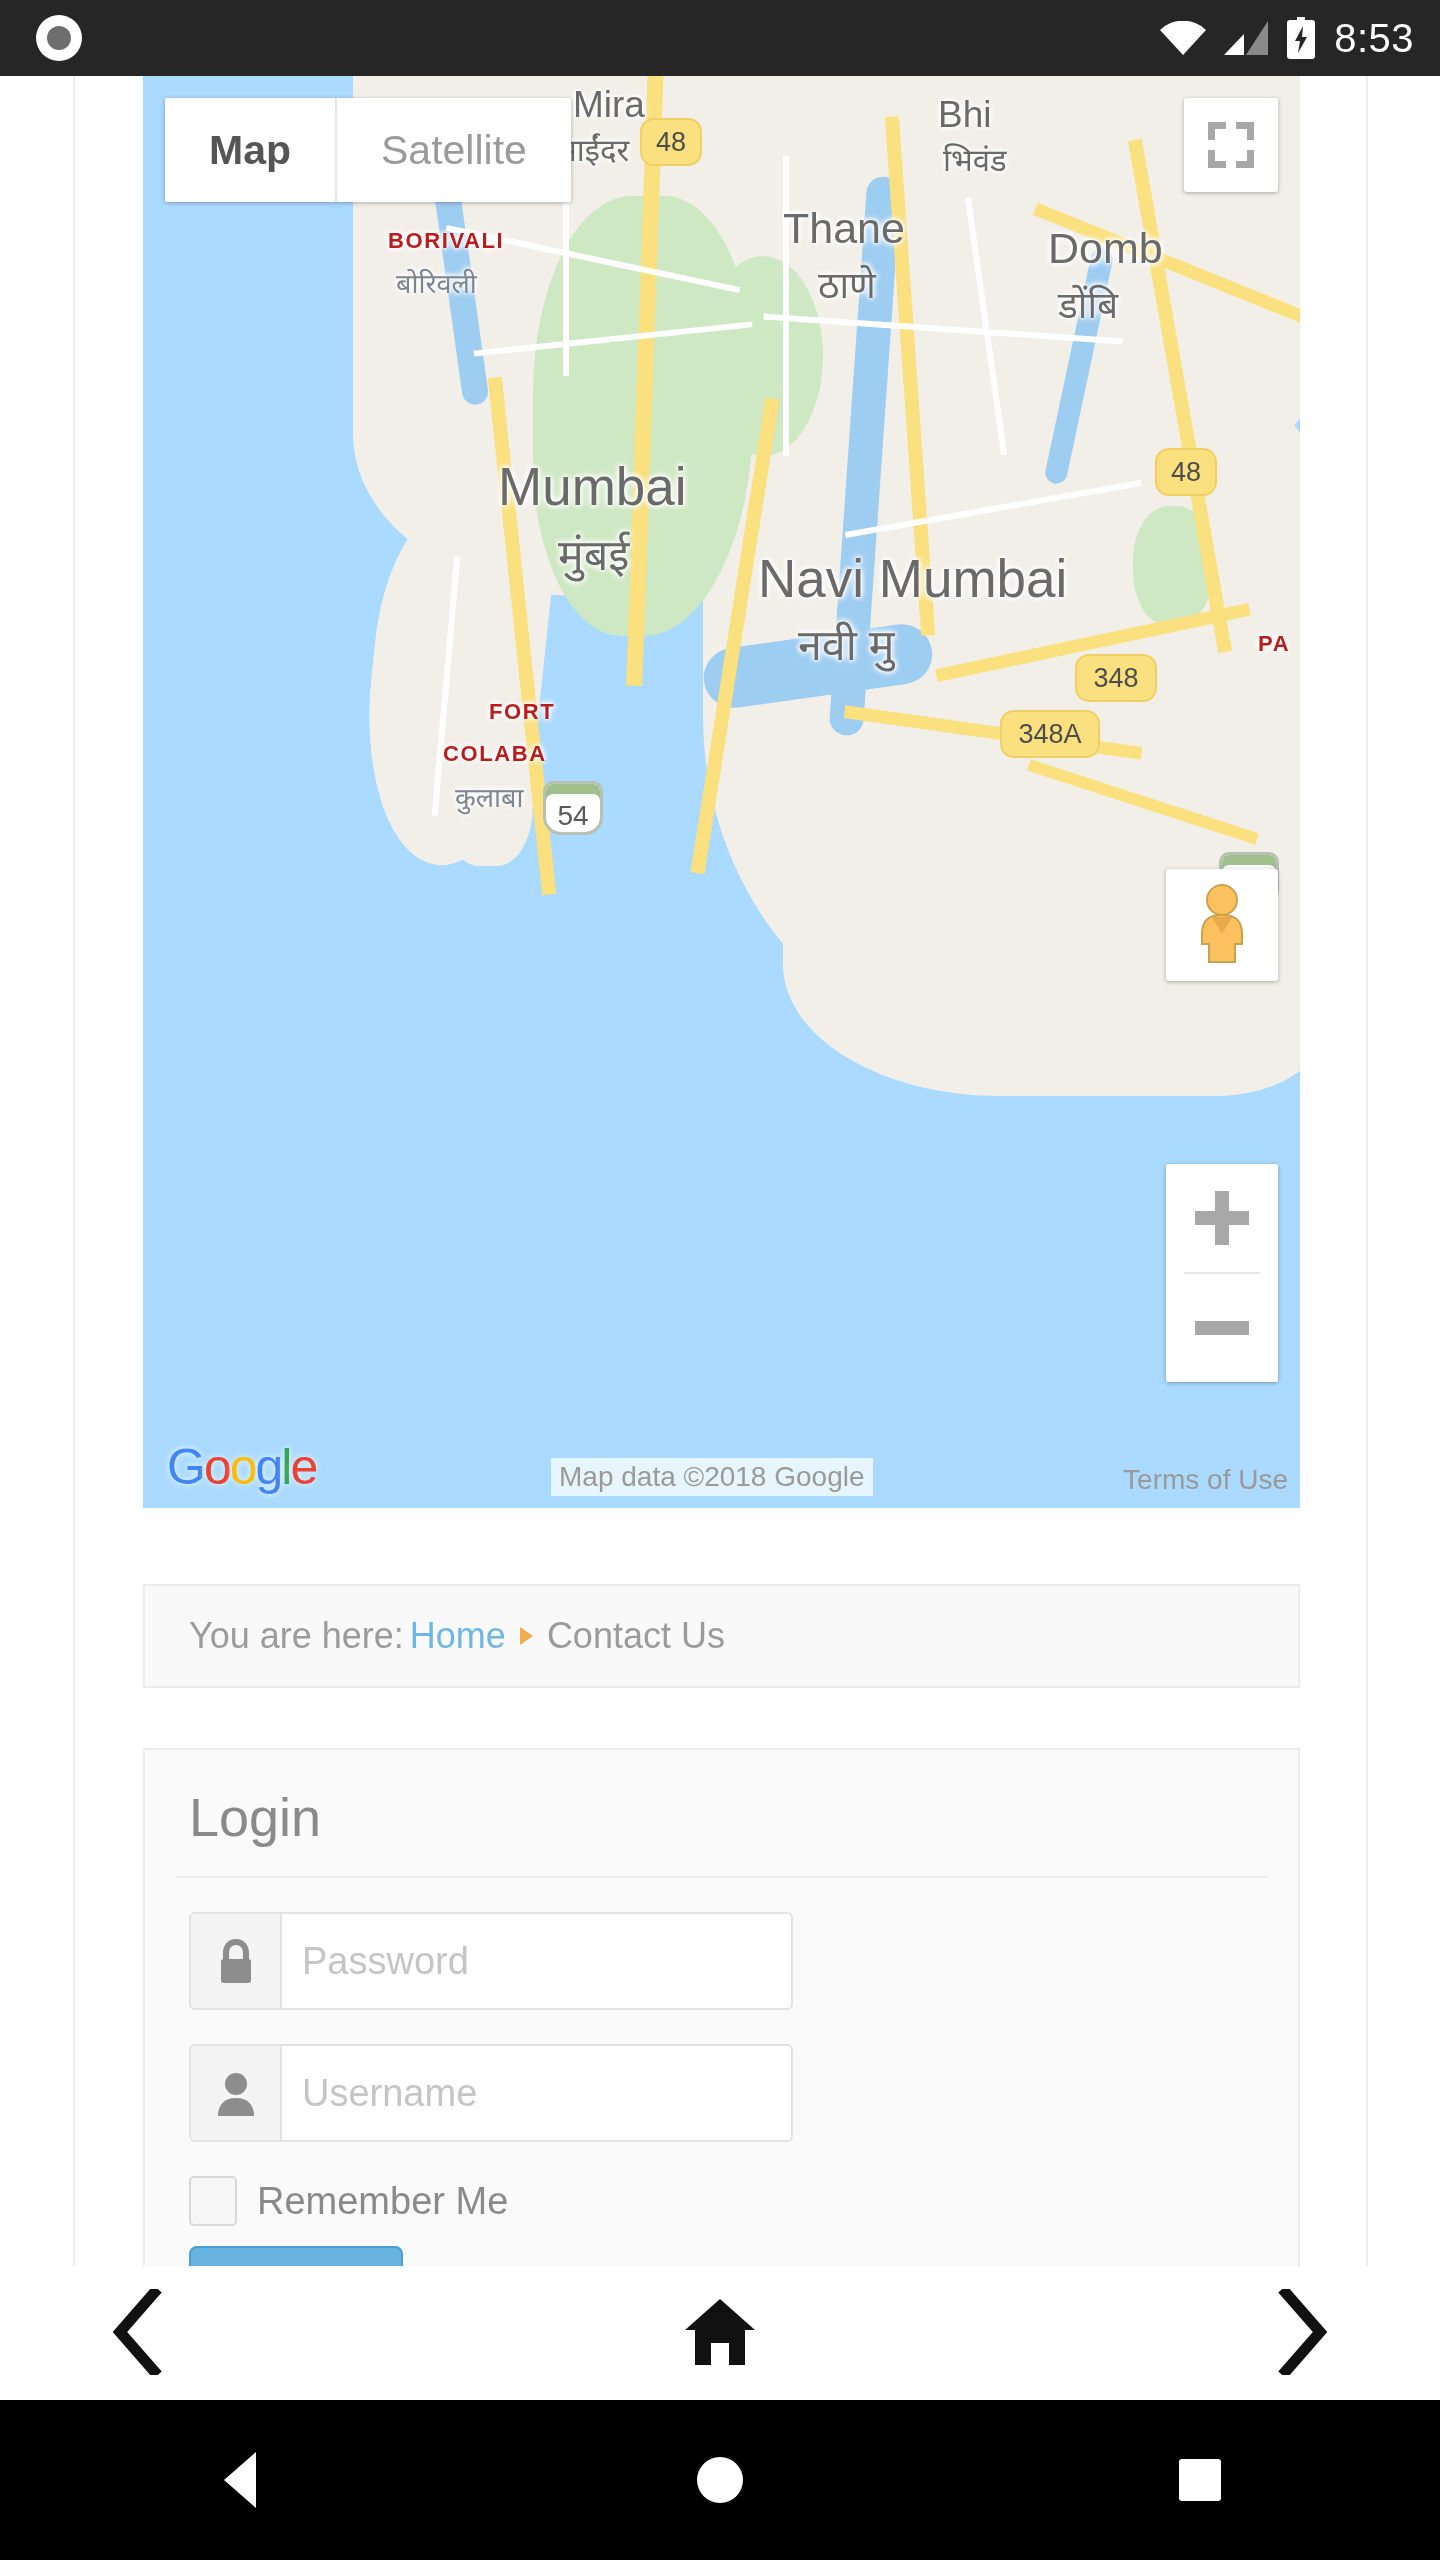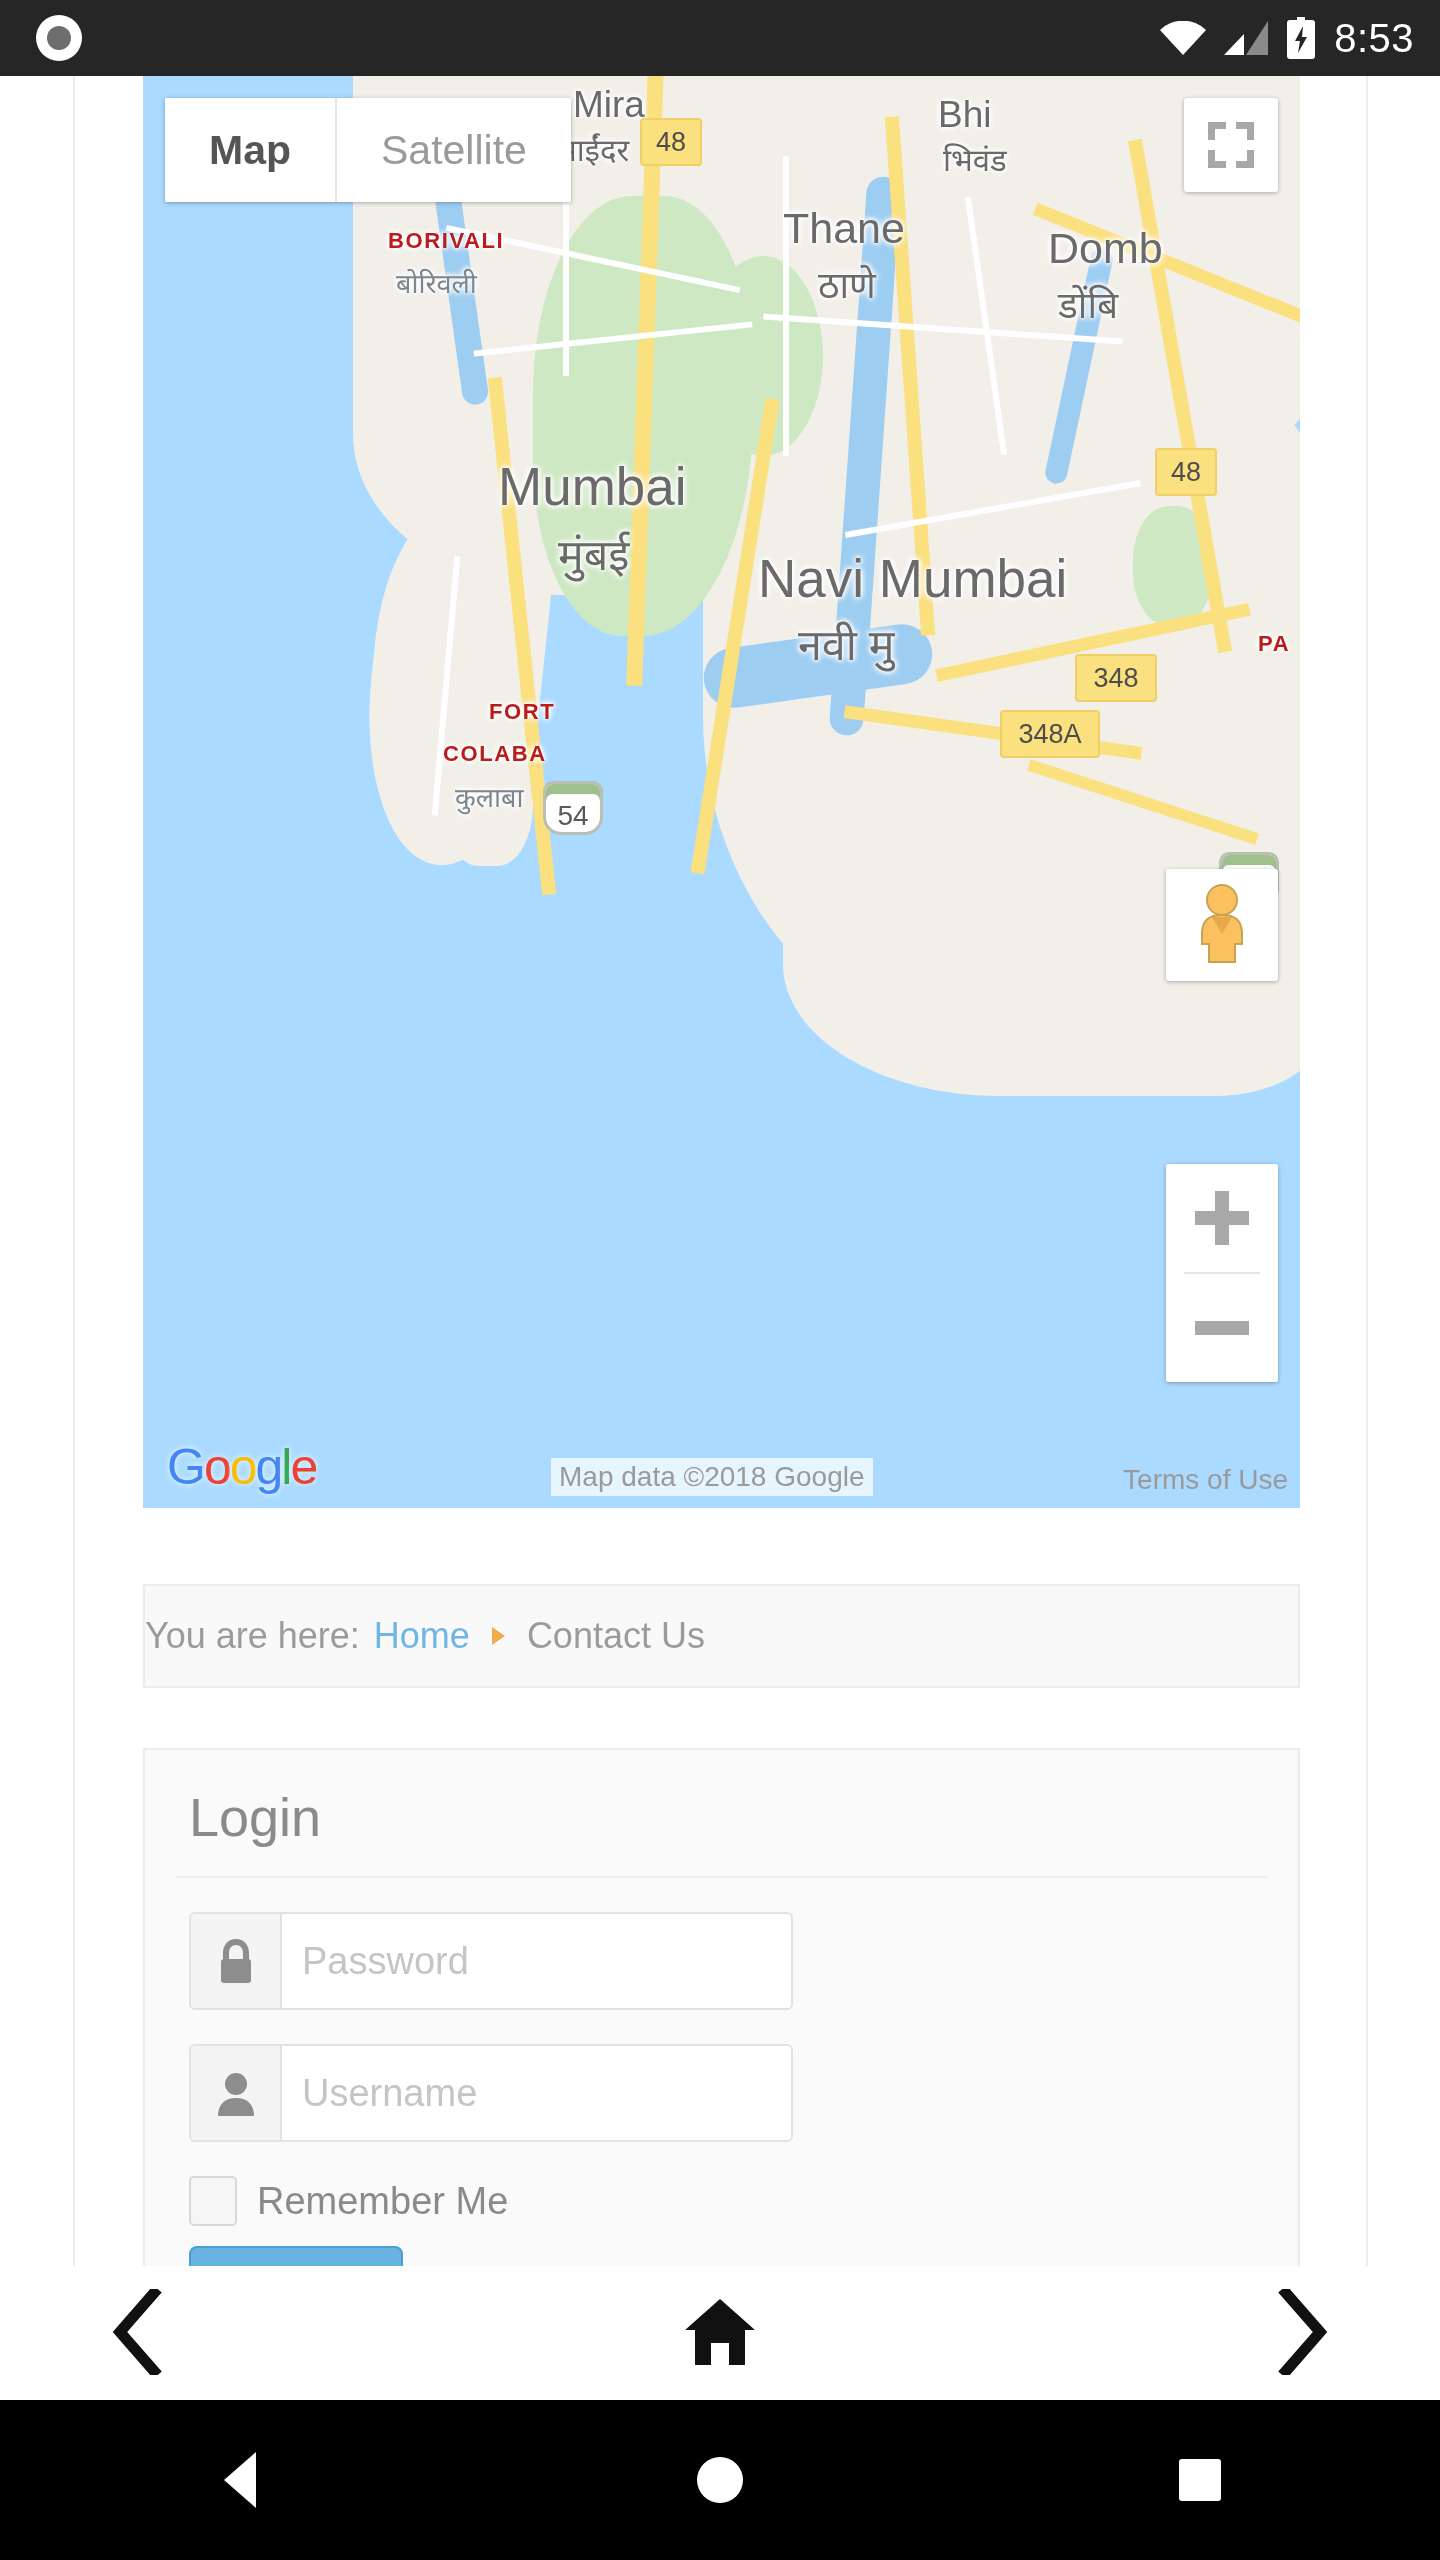--- a/index.html
+++ b/index.html
@@ -77,21 +77,21 @@
     font-family: "Liberation Sans", sans-serif;
   }
   .lbl-city { font-size: 53px; }
   .lbl-city2 { font-size: 43px; }
   .lbl-town { font-size: 37px; }
   .lbl-town2 { font-size: 31px; }
   .lbl-area { font-size: 22px; letter-spacing: 1.6px; color:#b91c1c; font-weight:bold; }
   .lbl-area-d { font-size: 27px; color:#7d858e; }
 
   .shield {
-    position: absolute; background: #fbe07f; border-radius: 4px;
+    position: absolute; background: #fbe07f; border-radius: 14px;
     color: #4d4d4d; display:flex; align-items:center; justify-content:center;
     font-size: 27px; border: 2px solid #f0d066;
   }
   .shield-us {
     position:absolute; width: 60px; height: 54px; background:#ffffff;
     border:3px solid #b9bfb2; border-radius:10px 10px 18px 18px;
     display:flex; align-items:flex-end; justify-content:center;
     color:#5a5a5a; font-size:28px; padding-bottom:0;
     box-shadow: inset 0 10px 0 #9fc08c;
   }
@@ -176,21 +176,21 @@
     position:absolute; bottom: 12px; right: 12px;
     font-size: 28px; color:#9a9a9a; white-space:nowrap; cursor:pointer;
     font-family: "Liberation Sans", sans-serif;
   }
 
   
   .breadcrumb {
     position:absolute; top: 1508px; left: 143px;
     width: 1157px; height: 104px;
     background: #f9f9f9; border: 2px solid #ececec;
-    display:flex; align-items:center; gap: 14px;
+    display:flex; align-items:center; padding-left: 44px; gap: 6px;
   }
   .bc-prefix { font-size: 36px; color:#9b9b9b; }
   .bc-home { font-size: 36px; color:#6fb6e4; cursor:pointer; }
   .bc-arrow {
     width:0; height:0; margin: 0 8px;
     border-left: 13px solid #f0ad4e;
     border-top: 9px solid transparent;
     border-bottom: 9px solid transparent;
   }
   .bc-current { font-size: 36px; color:#9b9b9b; }

